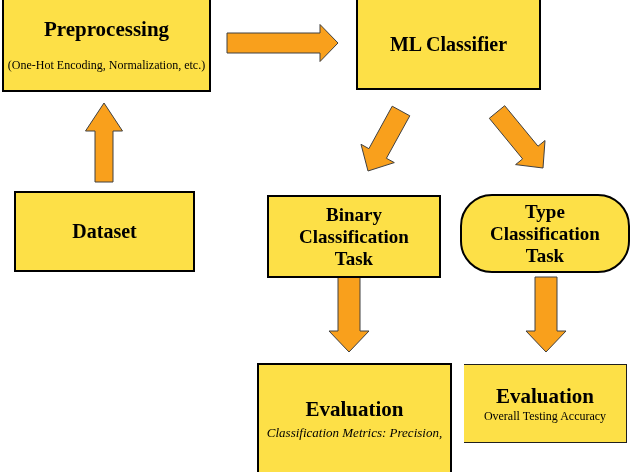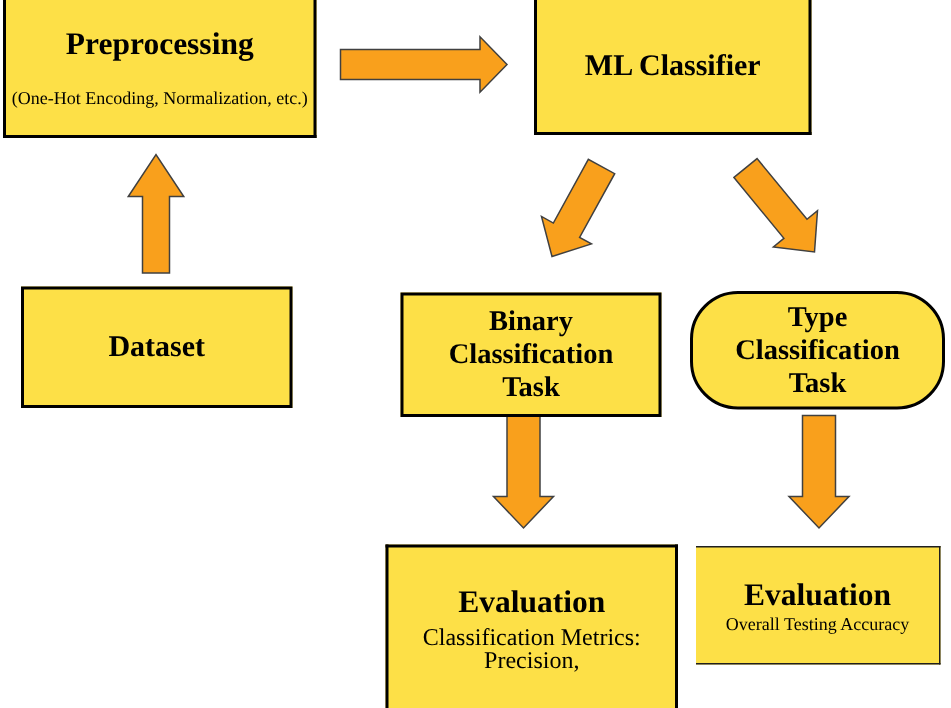--- a/index.html
+++ b/index.html
@@ -46,21 +46,21 @@
   #node-dataset .title { font-size: 20px; }
 
   #node-binary-task { left: 267px; top: 195px; width: 174px; height: 83px; }
   #node-type-task   { left: 460px; top: 194px; width: 170px; height: 79px; border-radius: 32px; }
   #node-binary-task .title-line, #node-type-task .title-line {
     font-weight: bold; font-size: 19px; line-height: 22px;
   }
 
   #node-evaluation-binary { left: 257px; top: 363px; width: 195px; height: 109px; border-bottom: none; }
   #node-evaluation-binary .title { font-size: 21px; }
-  #node-evaluation-binary .subtitle-line { font-size: 16px; line-height: 15px; }
+  #node-evaluation-binary .subtitle-line { font-size: 13px; line-height: 15px; font-style: italic; }
   #node-evaluation-binary .subtitle-block { margin-top: 4px; }
 
   #node-evaluation-type { left: 464px; top: 364px; width: 163px; height: 79px;
                           border: 1px solid #1f1f1f; border-left: none; }
   #node-evaluation-type .title { font-size: 21px; }
   #node-evaluation-type .subtitle { font-size: 12px; margin-top: 2px; }
 
   .arrow {
     fill: #f9a01c;
     stroke: #404040;

